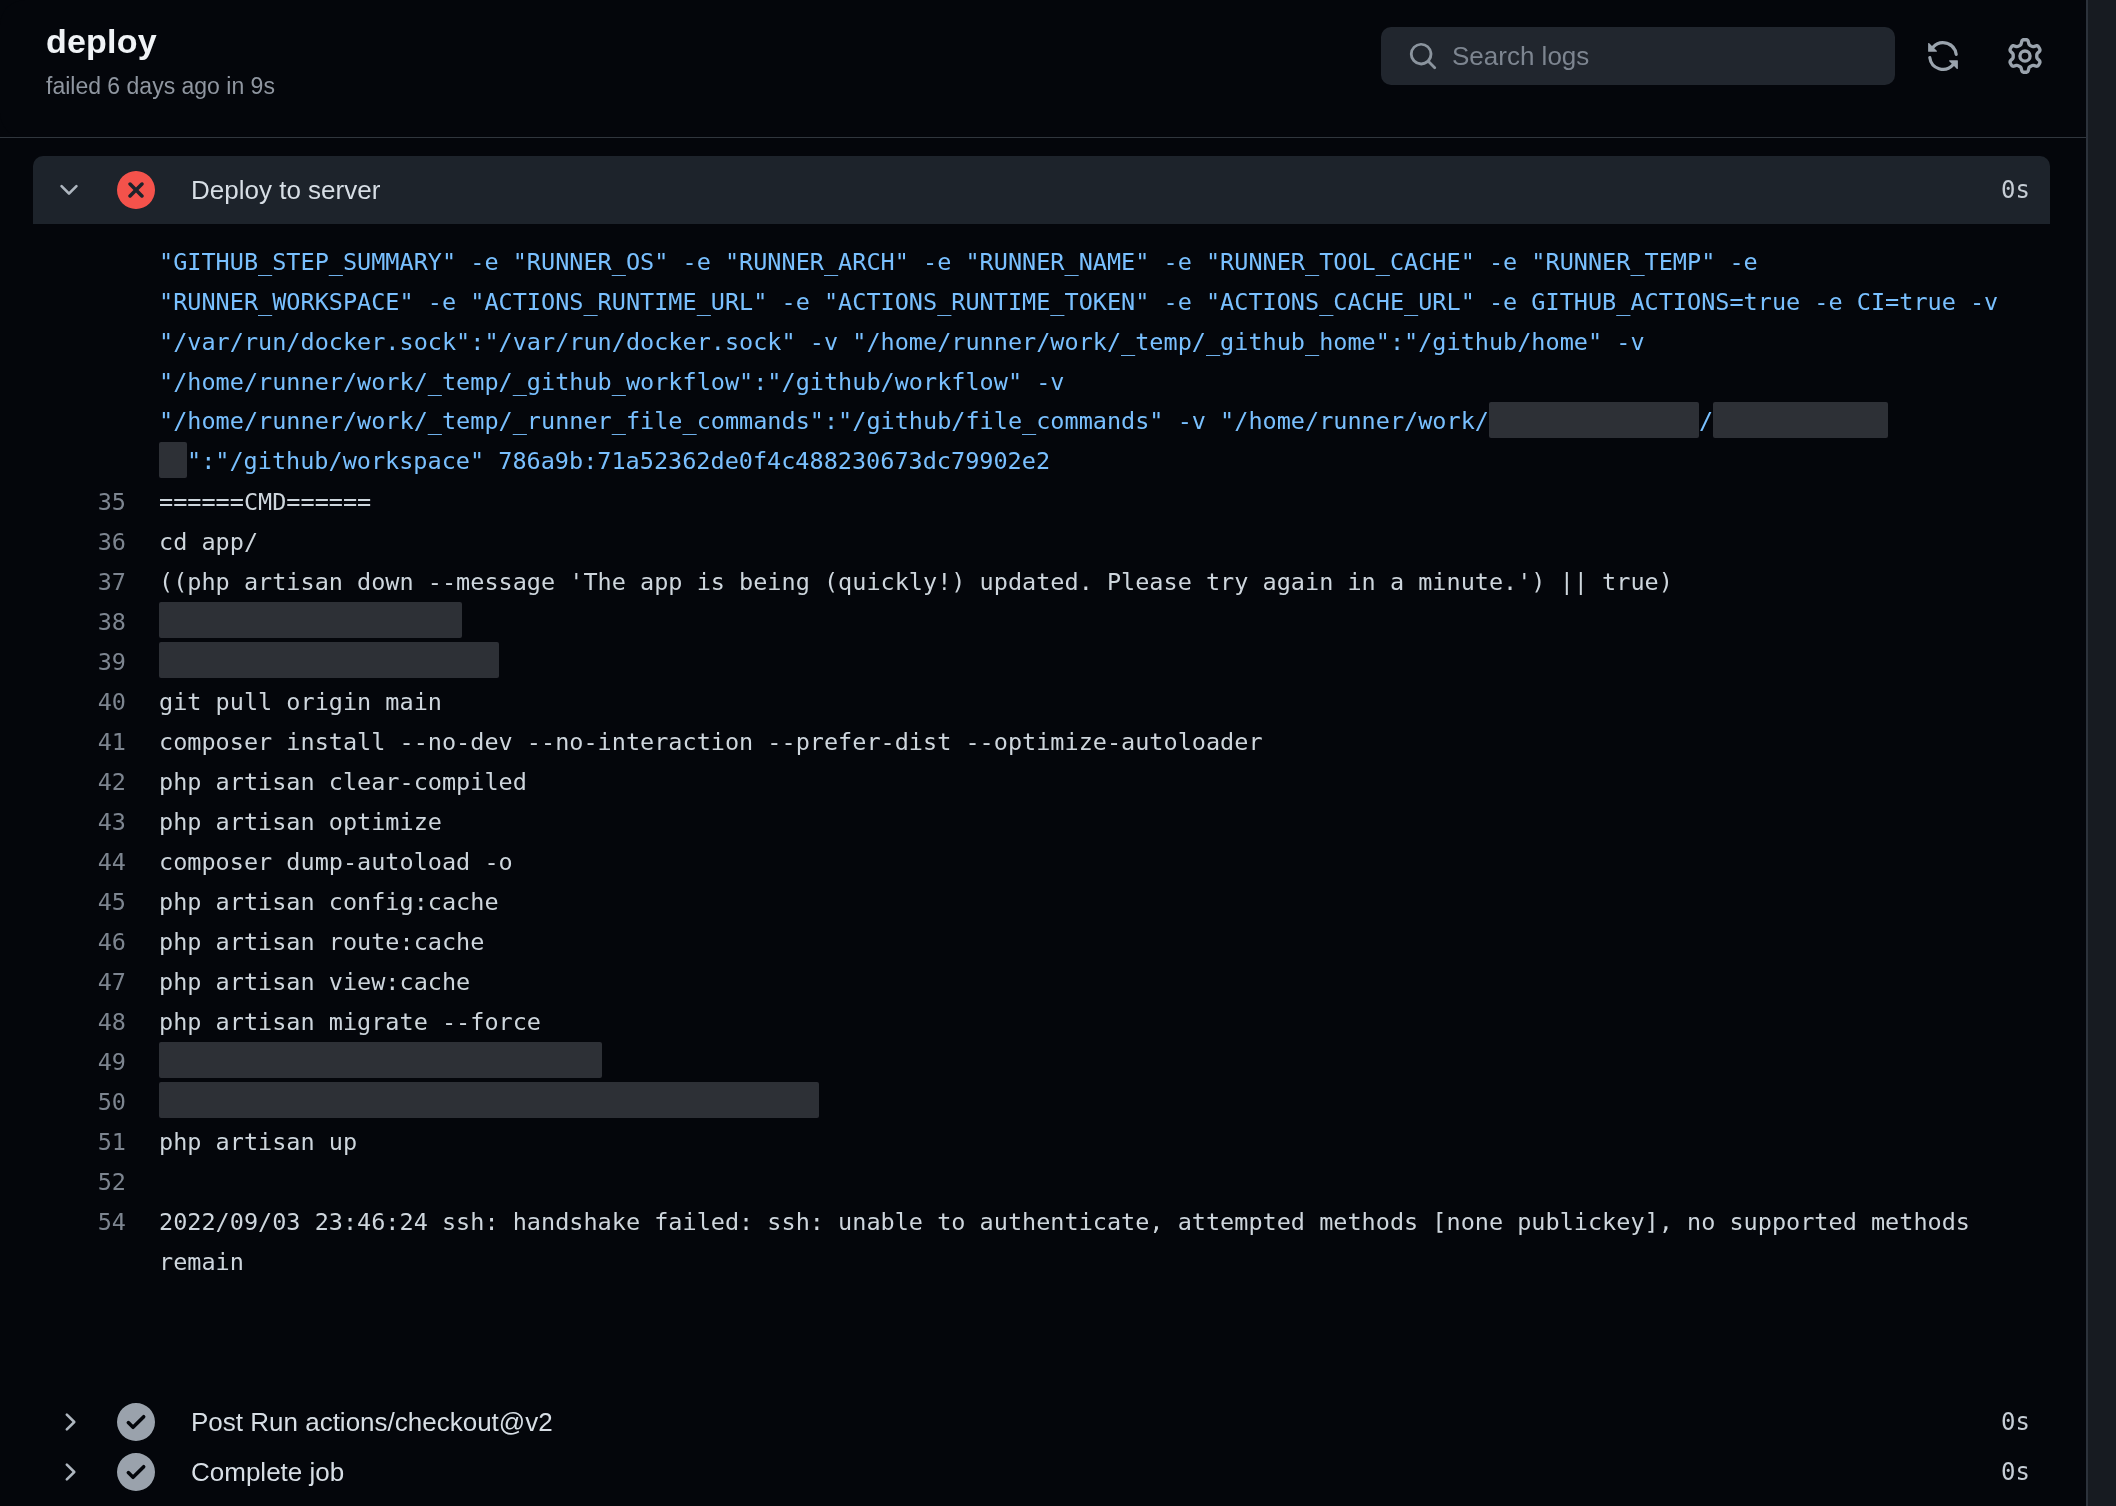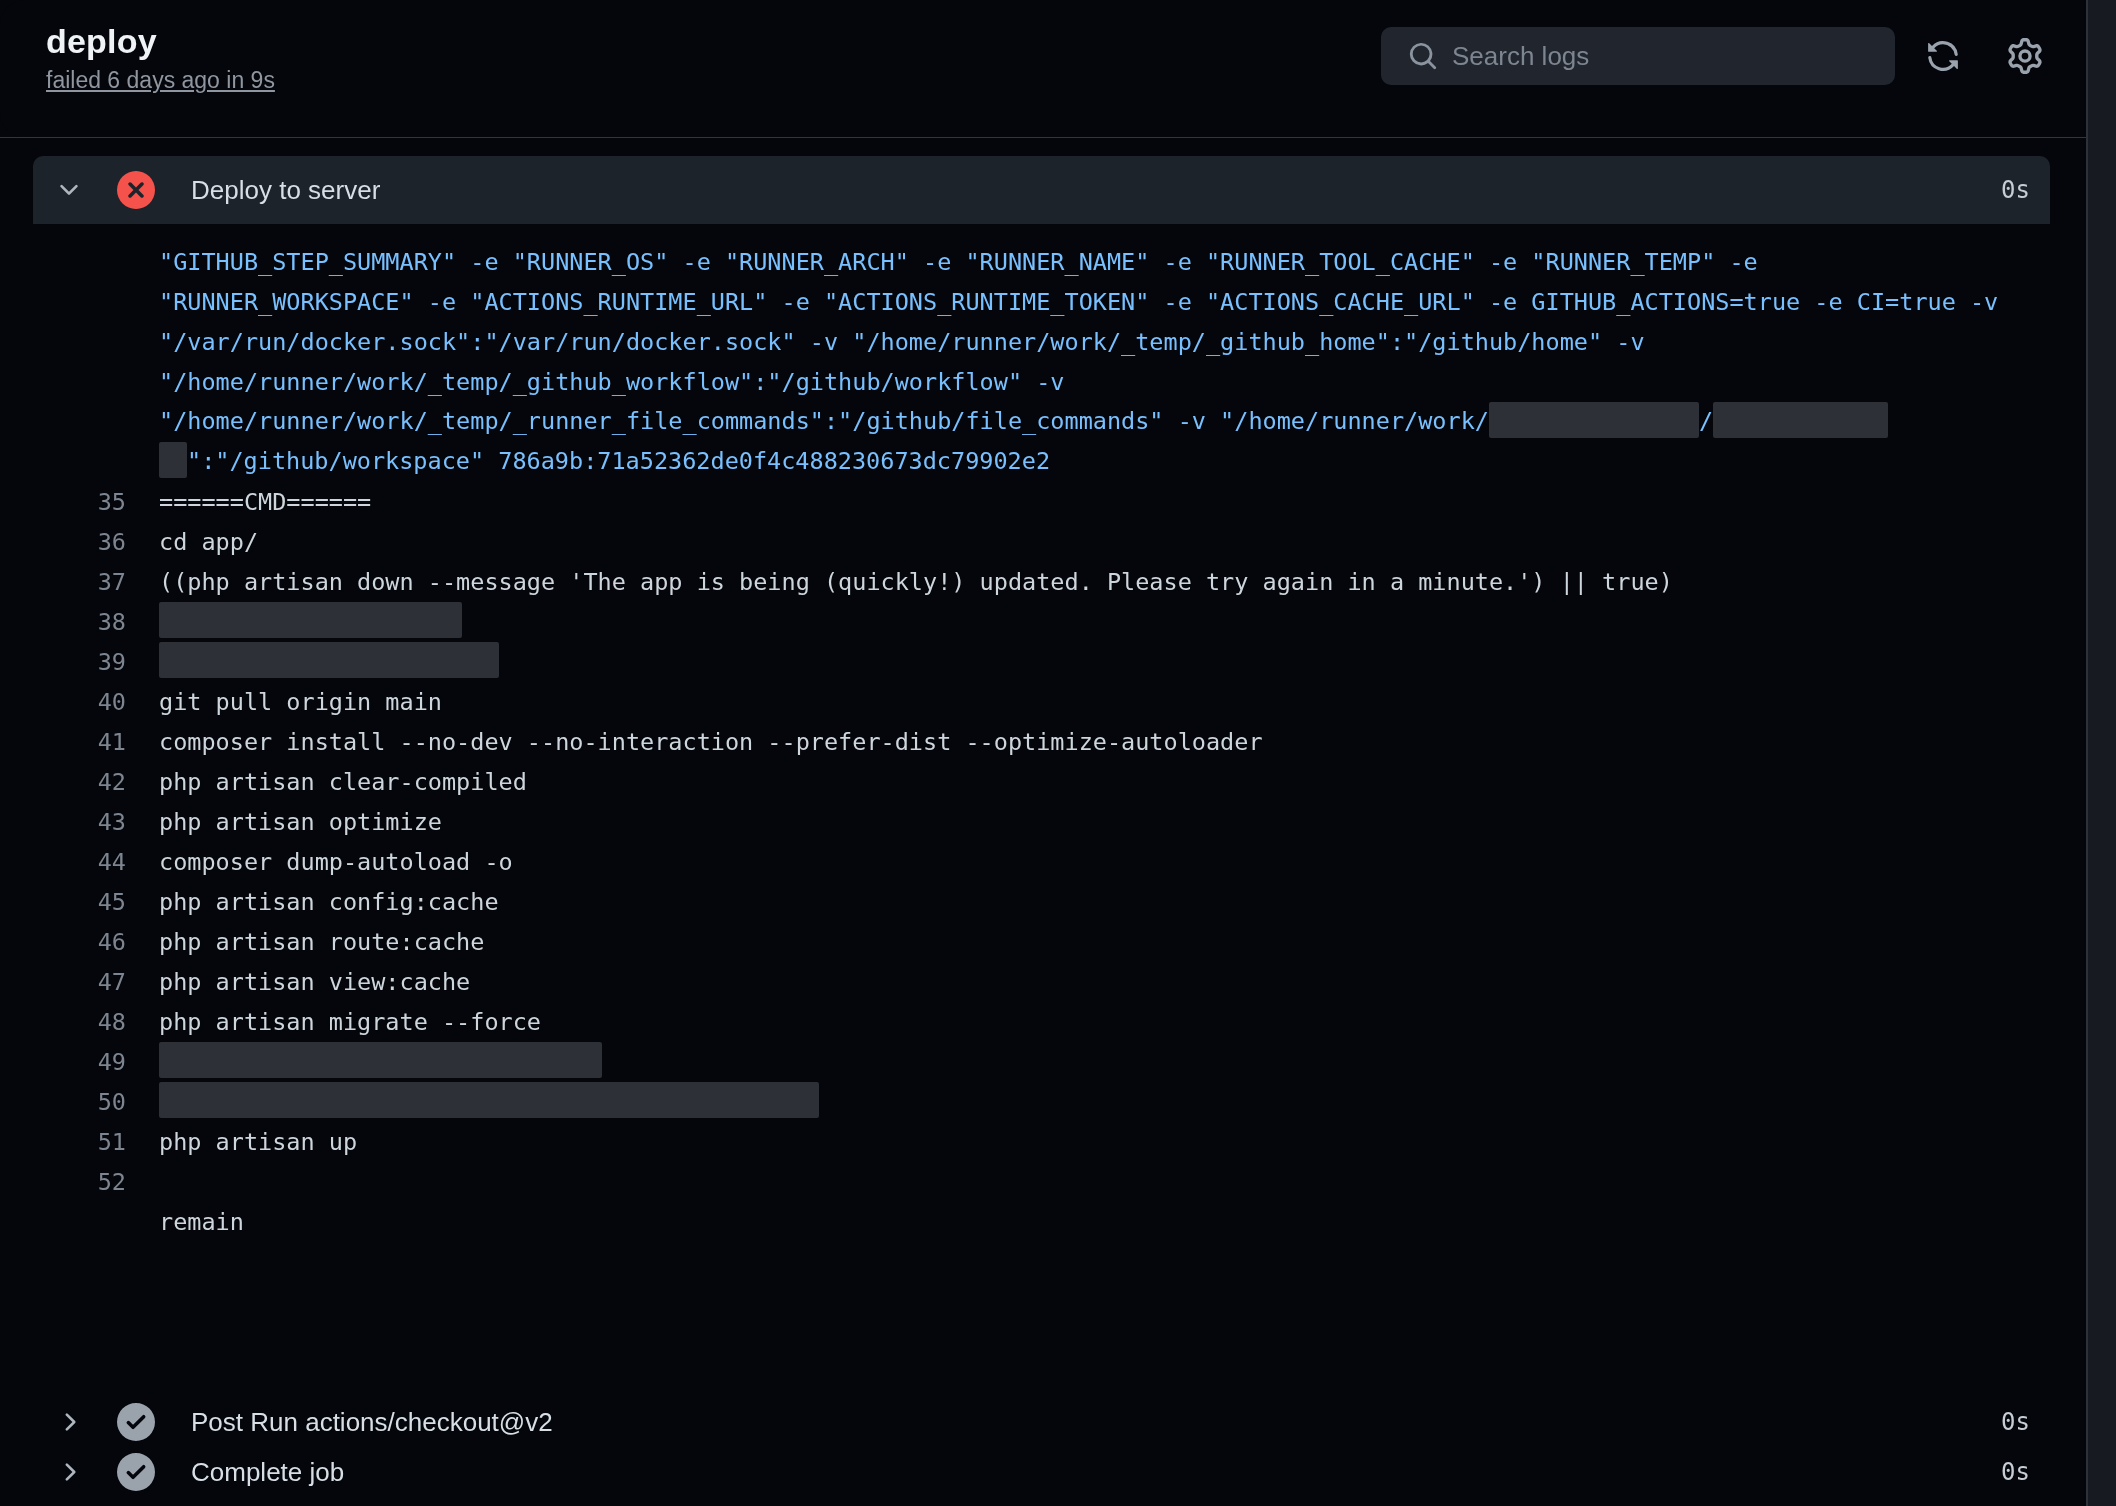--- a/index.html
+++ b/index.html
@@ -7,21 +7,21 @@
   body {
     background:#04060b;
     font-family:"Liberation Sans", sans-serif;
     color:#ced6dd;
     position:relative;
   }
   
   .top-header { position:absolute; left:0; top:0; width:2116px; height:138px; background:#04060b;border-radius:25px; }
   .title-block { position:absolute; left:46px; top:22px; }
   .page-title { font-size:34px; font-weight:bold; color:#f0f3f6; letter-spacing:.2px; }
-  .run-status { margin-top:6px; font-size:23px; color:#8f96a0;text-decoration:underline; }
+  .run-status { margin-top:12px; font-size:23px; color:#8f96a0; }
   .search-box {
     position:absolute; left:1381px; top:27px; width:514px; height:58px;
     background:#21262e; border-radius:10px; display:flex; align-items:center; padding:0 27px;
   }
   .search-box svg { flex:0 0 auto; margin-right:14px; }
   .search-box input {
     flex:1; background:transparent; border:none; outline:none;
     font-family:"Liberation Sans", sans-serif; font-size:26px; color:#c9d1d9;
   }
   .search-box input::placeholder { color:#7d8590; }
@@ -204,20 +204,24 @@
       </div>
       <div class="log-line">
         <span class="ln">51</span>
         <span class="lc fg">php artisan up</span>
       </div>
       <div class="log-line">
         <span class="ln">52</span>
         <span class="lc fg"></span>
       </div>
       <div class="log-line">
+        <span class="ln">54</span>
+        <span class="lc fg">2022/09/03 23:46:24 ssh: handshake failed: ssh: unable to authenticate, attempted methods [none publickey], no supported methods</span>
+      </div>
+      <div class="log-line">
         <span class="ln"></span>
         <span class="lc fg">remain</span>
       </div>
     </div>
 </div>
 
 <div class="step-header step-row-1">
   <span class="step-chevron">
     <svg width="28" height="28" viewBox="0 0 16 16">
       <path fill="#aeb6bf" d="M6.22 3.22a.75.75 0 0 1 1.06 0l4.25 4.25a.75.75 0 0 1 0 1.06l-4.25 4.25a.751.751 0 0 1-1.042-.018.751.751 0 0 1-.018-1.042L9.94 8 6.22 4.28a.75.75 0 0 1 0-1.06Z"></path>

